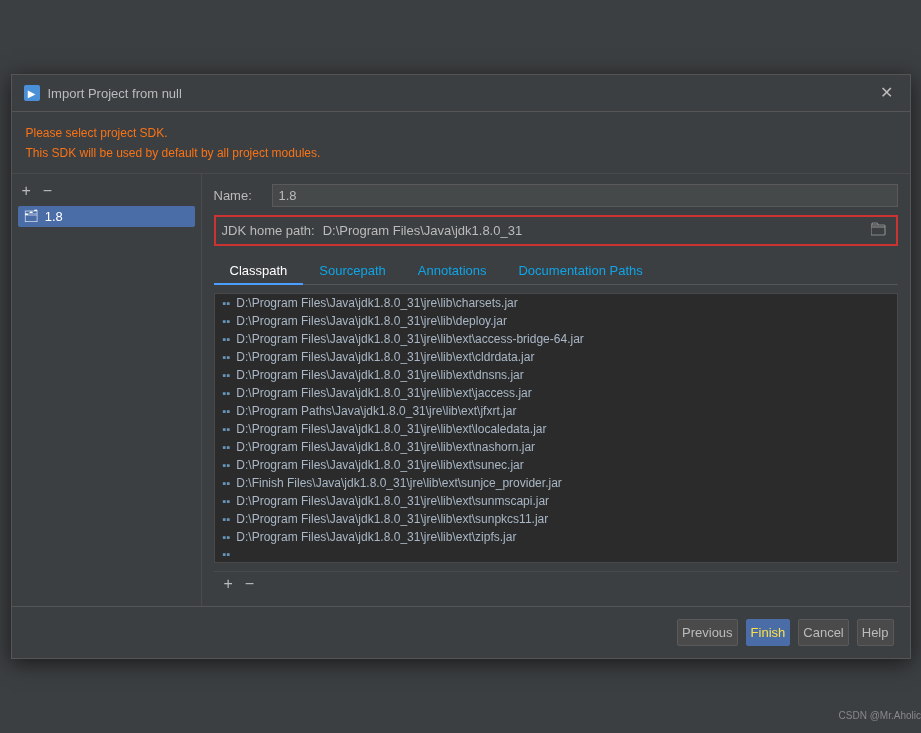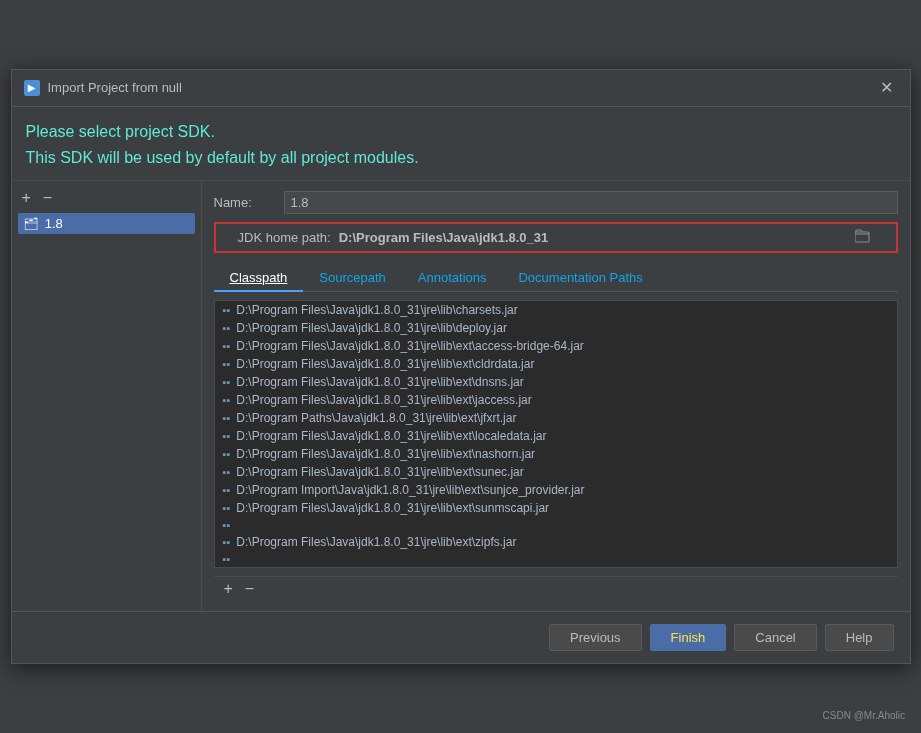--- a/index.html
+++ b/index.html
@@ -56,22 +56,22 @@
       color: #bbbbbb;
       cursor: pointer;
       font-size: 16px;
       background: none;
       border: none;
       line-height: 1;
       padding: 2px 4px;
     }
     .description {
       padding: 12px 14px 10px 14px;
-      color: #5eead4;
-      font-size: 16px;
+      color: #f97316;
+      font-size: 12px;
       line-height: 1.6;
     }
     .main-content {
       display: flex;
       flex: 1;
       border-top: 1px solid #4a4a4a;
     }
     .left-panel {
       width: 190px;
       background: #3c3f41;
@@ -116,21 +116,21 @@
     .right-panel {
       flex: 1;
       display: flex;
       flex-direction: column;
       padding: 10px 12px;
       gap: 8px;
     }
     .field-row {
       display: flex;
       align-items: center;
-      gap: 20px;
+      gap: 8px;
     }
     .field-label {
       color: #bbbbbb;
       font-size: 13px;
       width: 50px;
       flex-shrink: 0;
     }
     .field-input {
       flex: 1;
       background: #45494a;
@@ -138,36 +138,35 @@
       color: #bbbbbb;
       font-size: 13px;
       padding: 3px 6px;
       outline: none;
     }
     .jdk-row {
       display: flex;
       align-items: center;
       gap: 8px;
       border: 2px solid #cc3333;
-      padding: 4px 22px;
+      padding: 4px 6px;
       background: #3c3f41;
     }
     .jdk-label {
       color: #bbbbbb;
       font-size: 13px;
       white-space: nowrap;
     }
     .jdk-input {
       flex: 1;
       background: transparent;
       border: none;
       color: #bbbbbb;
       font-size: 13px;
       outline: none;
-      font-weight: bold;
     }
     .browse-btn {
       background: none;
       border: none;
       color: #bbbbbb;
       cursor: pointer;
       font-size: 14px;
       padding: 1px 3px;
     }
     .tabs-bar {
@@ -180,21 +179,20 @@
       padding: 5px 16px;
       cursor: pointer;
       font-size: 13px;
       color: #0ea5e9;
       border-bottom: 2px solid transparent;
       margin-bottom: -1px;
     }
     .tab.active {
       color: #ffffff;
       border-bottom: 2px solid #4a9eff;
-      text-decoration: underline;
     }
     .classpath-list {
       flex: 1;
       overflow-y: auto;
       background: #2b2b2b;
       border: 1px solid #4a4a4a;
     }
     .classpath-list::-webkit-scrollbar { width: 8px; }
     .classpath-list::-webkit-scrollbar-track { background: #3c3f41; }
     .classpath-list::-webkit-scrollbar-thumb { background: #5a5a5a; }
@@ -223,37 +221,37 @@
     .footer {
       border-top: 1px solid #555555;
       padding: 12px 16px;
       display: flex;
       align-items: center;
       justify-content: flex-end;
       gap: 8px;
       background: #3c3f41;
     }
     .footer-btn {
-      padding: 5px 20px;
+      padding: 5px 4px;
       font-size: 13px;
       cursor: pointer;
       border: 1px solid #5a5a5a;
       background: #4a4a4a;
       color: #bbbbbb;
       border-radius: 2px;
     }
     .footer-btn.primary {
       background: #4a6da7;
       border-color: #4a6da7;
       color: #fde047;
     }
     .watermark {
       position: absolute;
       bottom: 12px;
-      right: 16px;
+      right: 0;
       font-size: 10px;
       color: #888888;
       pointer-events: none;
     }
   </style>
 </head>
 <body>
 
 <div class="dialog">
 
@@ -347,28 +345,29 @@
           <div class="classpath-item">
             <span class="jar-icon">▪▪</span>
             <span>D:\Program Files\Java\jdk1.8.0_31\jre\lib\ext\nashorn.jar</span>
           </div>
           <div class="classpath-item">
             <span class="jar-icon">▪▪</span>
             <span>D:\Program Files\Java\jdk1.8.0_31\jre\lib\ext\sunec.jar</span>
           </div>
           <div class="classpath-item">
             <span class="jar-icon">▪▪</span>
-            <span>D:\Program Import\Java\jdk1.8.0_31\jre\lib\ext\sunjce_provider.jar</span>
+            <span>D:\Finish Files\Java\jdk1.8.0_31\jre\lib\ext\sunjce_provider.jar</span>
           </div>
           <div class="classpath-item">
             <span class="jar-icon">▪▪</span>
             <span>D:\Program Files\Java\jdk1.8.0_31\jre\lib\ext\sunmscapi.jar</span>
           </div>
           <div class="classpath-item">
             <span class="jar-icon">▪▪</span>
+            <span>D:\Program Files\Java\jdk1.8.0_31\jre\lib\ext\sunpkcs11.jar</span>
           </div>
           <div class="classpath-item">
             <span class="jar-icon">▪▪</span>
             <span>D:\Program Files\Java\jdk1.8.0_31\jre\lib\ext\zipfs.jar</span>
           </div>
           <div class="classpath-item">
             <span class="jar-icon">▪▪</span>
           </div>
         </div>
 

